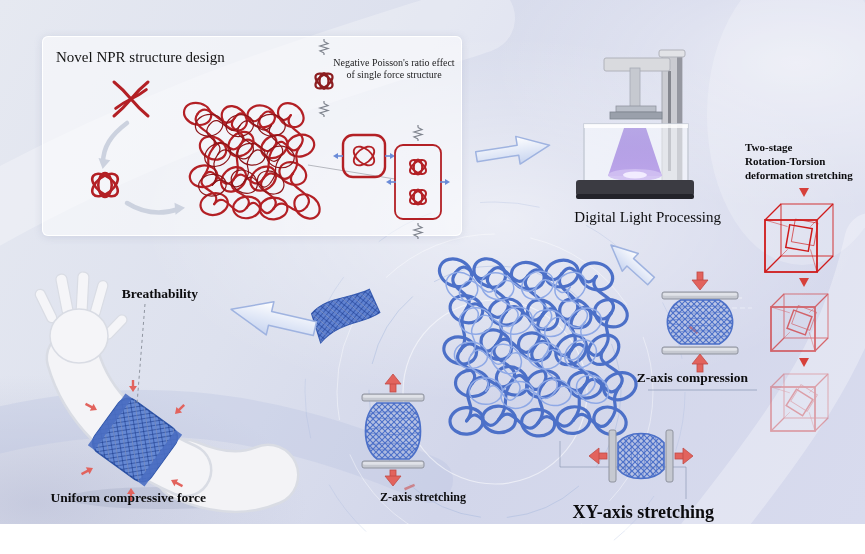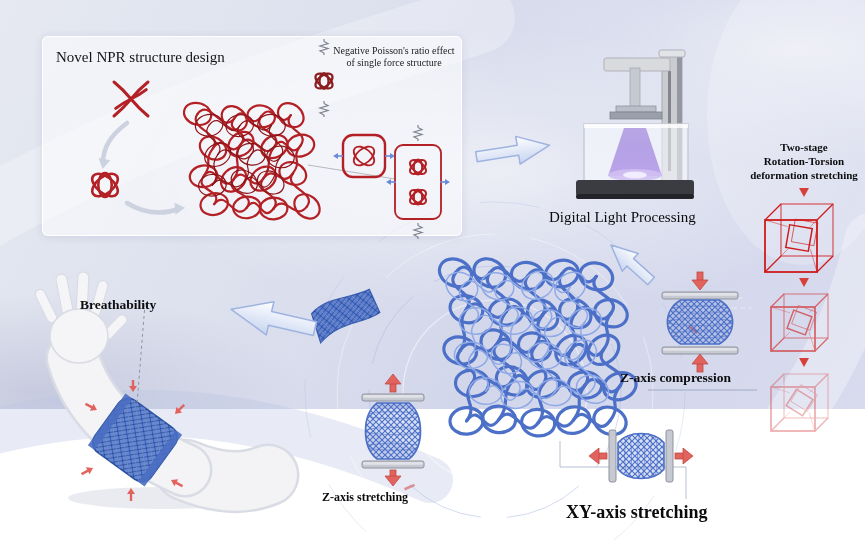--- a/index.html
+++ b/index.html
@@ -1,38 +1,38 @@
 <!DOCTYPE html>
 <html><head>
 <meta charset="utf-8">
 <style>
   *{margin:0;padding:0;box-sizing:border-box}
   html,body{width:865px;height:554px}
   body{font-family:"Liberation Serif",serif;overflow:hidden}
-  .canvas{position:relative;width:865px;height:409px;
+  .canvas{position:relative;width:865px;height:524px;
     background:
       radial-gradient(ellipse 60% 50% at 58% 42%, rgba(255,255,255,.55), rgba(255,255,255,0) 70%),
       radial-gradient(ellipse 50% 40% at 92% 12%, rgba(255,255,255,.5), rgba(255,255,255,0) 70%),
       radial-gradient(ellipse 45% 35% at 4% 96%, rgba(140,145,185,.3), rgba(140,145,185,0) 70%),
       linear-gradient(118deg,#e6e9f1 0%,#dde1ee 35%,#d2d6ea 62%,#d8dbee 100%);}
   svg{position:absolute;overflow:visible}
   #decor{left:0;top:0;z-index:1}
   #arm{left:13px;top:272px;z-index:2}
   .layer3{z-index:3}
-  .lbl{position:absolute;z-index:4;text-align:left;color:#0c0c0e;font-family:"Liberation Serif",serif}
+  .lbl{position:absolute;z-index:4;text-align:right;color:#0c0c0e;font-family:"Liberation Serif",serif}
   .lbl-bold{font-weight:bold}
   #npr-panel{position:absolute;left:42px;top:36px;width:420px;height:200px;z-index:3;
     background:rgba(255,255,255,.52);border:1px solid rgba(255,255,255,.95);
     border-radius:6px;box-shadow:0 1px 8px rgba(120,130,165,.2)}
   .panel-title{position:absolute;left:13px;top:12px;font-size:15px;color:#141414;white-space:nowrap}
-  .panel-note{position:absolute;left:281px;top:8px;width:140px;font-size:10px;line-height:11.5px;
+  .panel-note{position:absolute;left:281px;top:20px;width:140px;font-size:10px;line-height:11.5px;
     text-align:center;color:#1c1c1e;white-space:nowrap}
   #panel-art{left:0;top:0}
   #mech{position:absolute;left:745px;top:140px;width:118px;height:300px;z-index:3}
-  .mech-line{font-weight:bold;font-size:11px;line-height:14px;text-align:center;color:#0c0c0e}
+  .mech-line{font-weight:bold;font-size:11px;line-height:14px;color:#0c0c0e}
   #mech-art{left:0;top:46px}
 </style>
 </head>
 <body>
 
 <div class="canvas">
 
   <svg id="decor" width="865" height="554">
       <path d="M -60,240 C 140,120 320,70 480,18" stroke="rgba(255,255,255,0.28)" stroke-width="70" fill="none" stroke-linecap="round"></path>
       <path d="M 680,570 C 790,430 845,360 872,240" stroke="rgba(255,255,255,0.3)" stroke-width="55" fill="none" stroke-linecap="round"></path>
@@ -892,15 +892,16 @@
       <g transform="rotate(0 118 216)">
         <line x1="118" y1="221" x2="118" y2="229" stroke="#e2635d" stroke-width="2.4"></line>
         <polygon points="114,222 122,222 118,216" fill="#e2635d"></polygon>
       </g>
       <g transform="rotate(180 120 120)">
         <line x1="120" y1="125" x2="120" y2="132" stroke="#e2635d" stroke-width="2.4"></line>
         <polygon points="116,126 124,126 120,120" fill="#e2635d"></polygon>
       </g>
       <path d="M 132,32 L 124,132" stroke="#8f95a0" stroke-width="1" stroke-dasharray="3 3" fill="none"></path>
     </svg>
-  <div class="lbl lbl-bold" style="left:80px;top:297px;width:118px;font-size:13.5px">Breathability</div>
+  <div class="lbl lbl-bold" style="left:80px;top:286px;width:118px;font-size:13.5px">Breathability</div>
+  <div class="lbl lbl-bold" style="left:10px;top:490px;width:196px;font-size:13.5px">Uniform compressive force</div>
 
 </div>
 
 </body></html>

